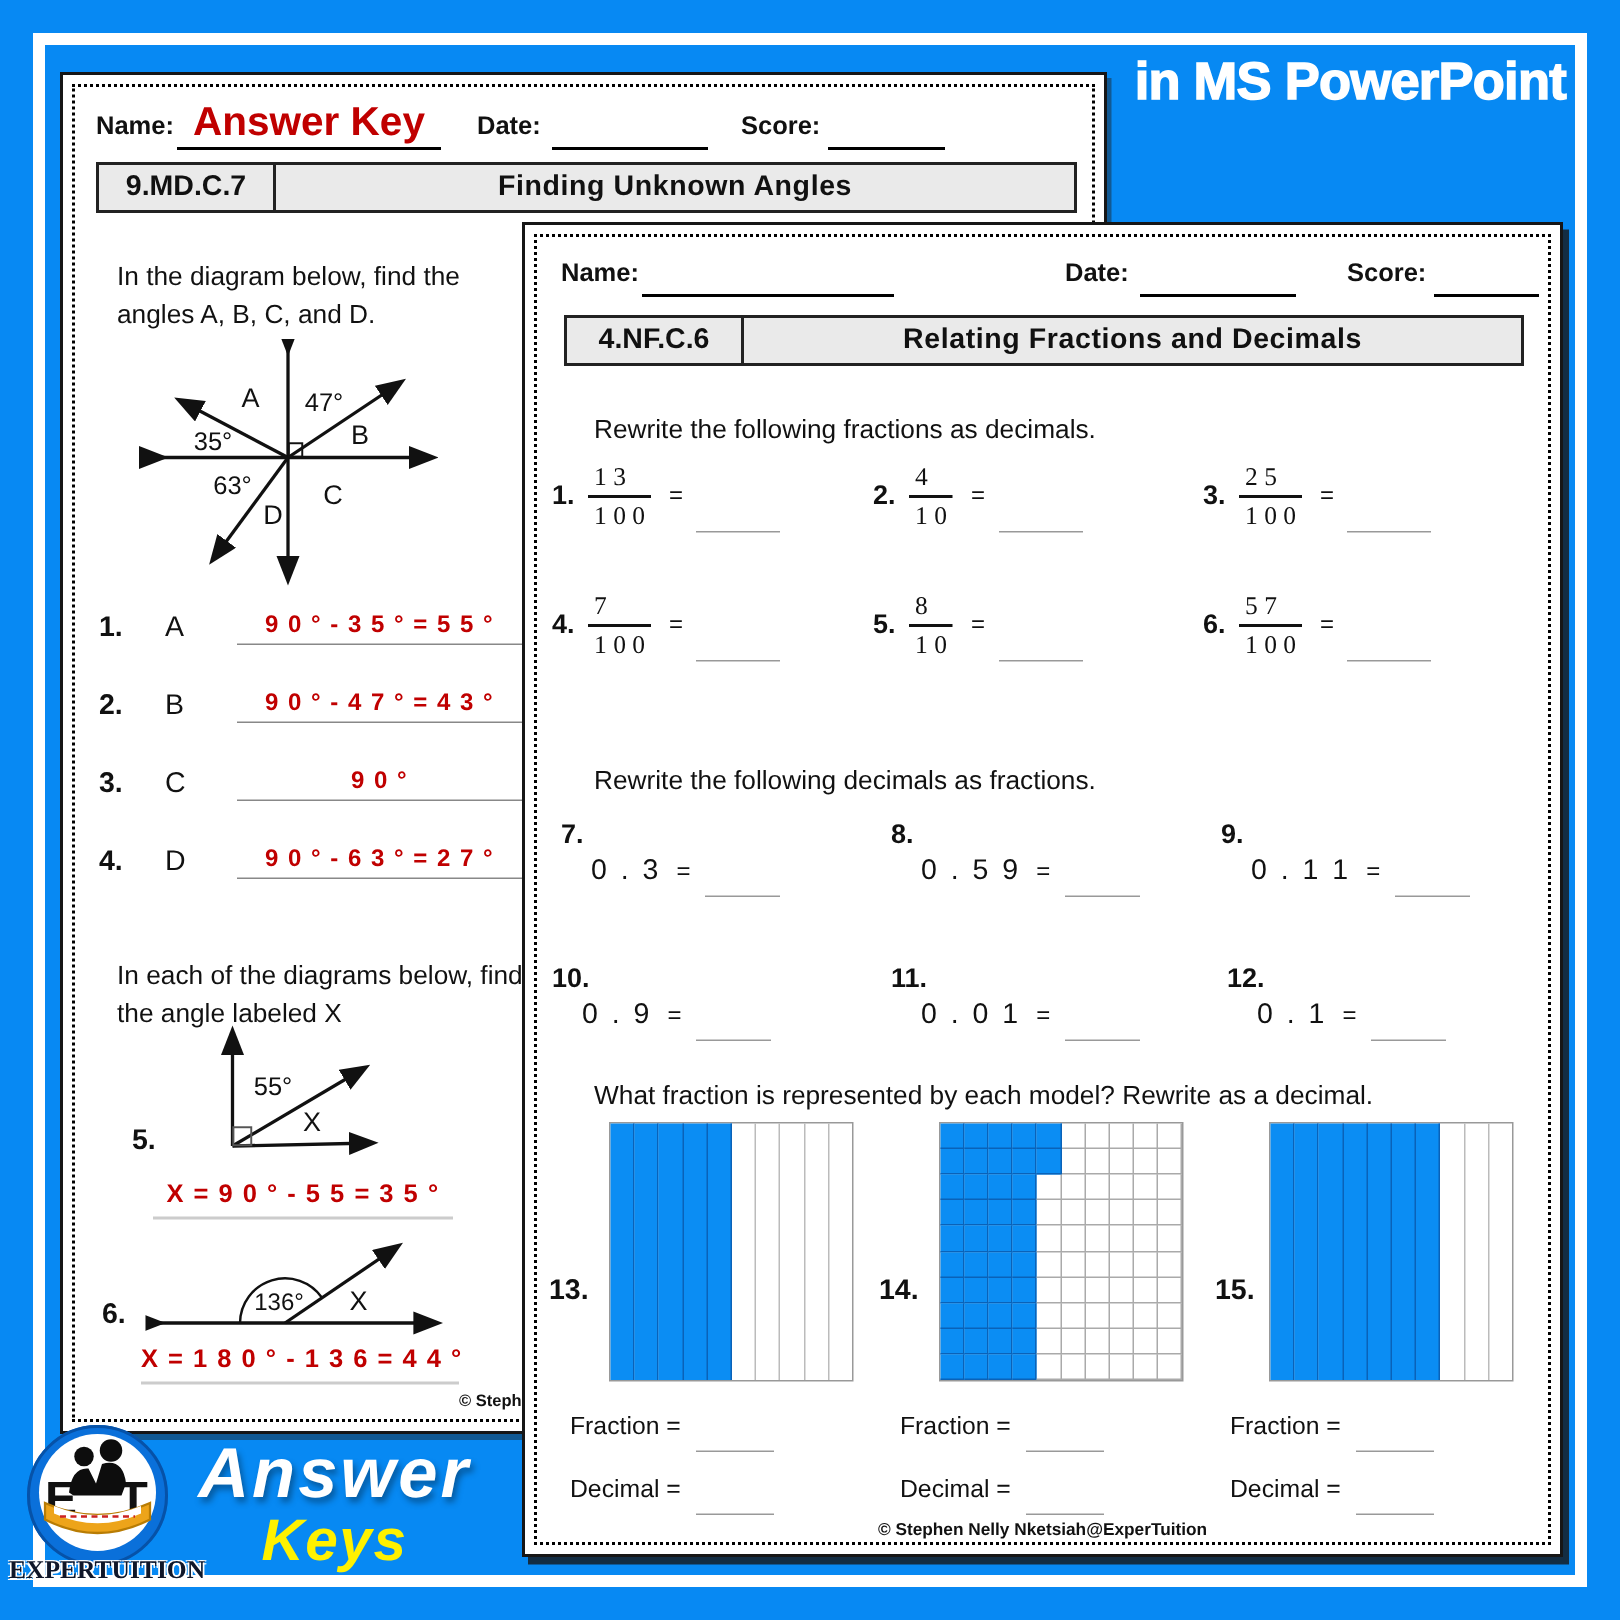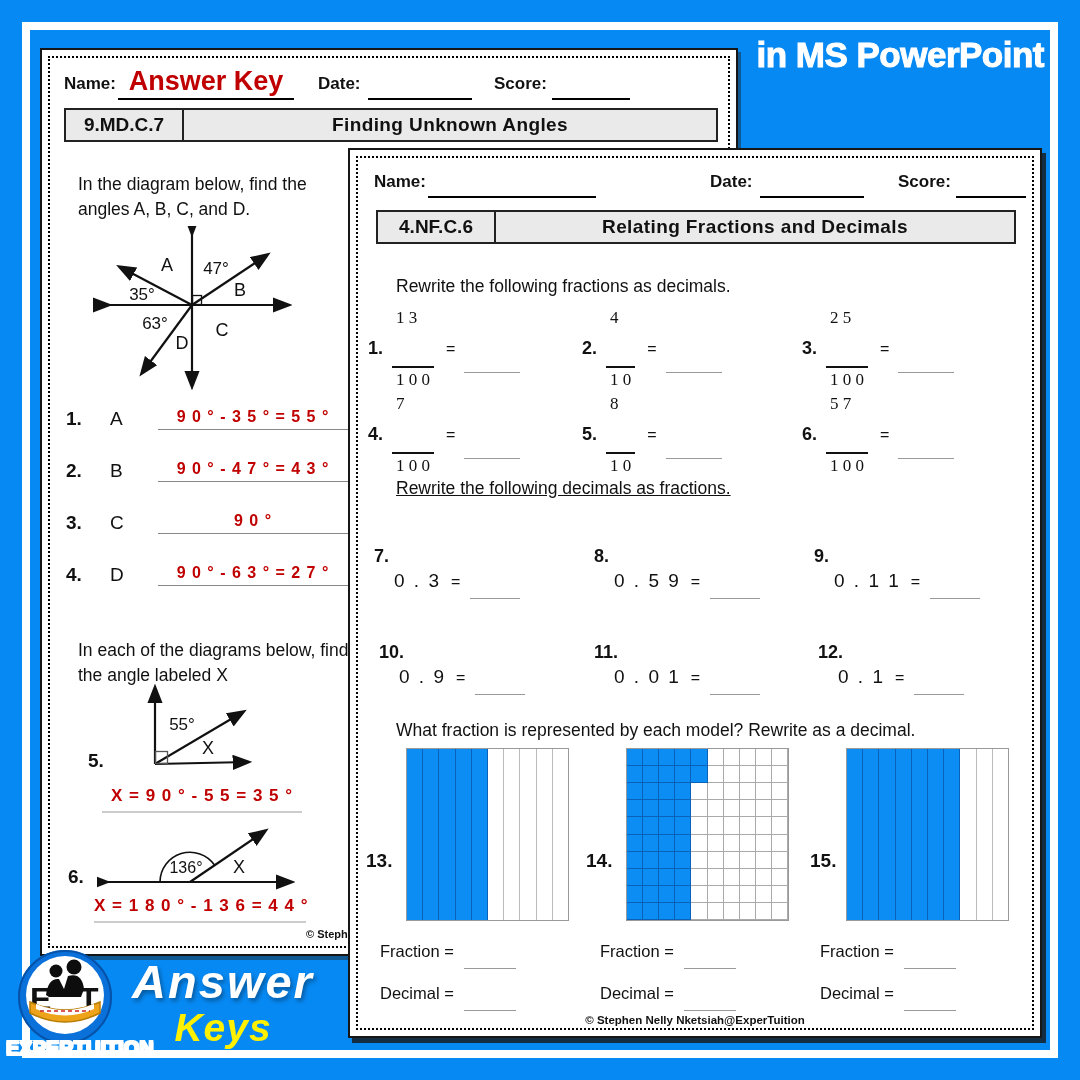--- a/index.html
+++ b/index.html
@@ -42,21 +42,21 @@
   .q-ans { position:absolute; text-align:center; color:#C00000; font-weight:bold; font-size:17px;
            border-bottom:2px solid #ccc; padding-bottom:5px; white-space:nowrap; letter-spacing:1px; }
   .partial-copy { position:absolute; font-weight:bold; font-size:11px; white-space:nowrap; overflow:hidden; }
 
   
   .prompt { position:absolute; font-size:17.5px; }
   .fq { position:absolute; display:flex; align-items:center; gap:9px; }
   .fq-num { font-weight:bold; font-size:18px; }
   .frac { text-align:left; font-size:17px; line-height:1.15; white-space:pre;font-family:Liberation Serif, serif; }
   .frac .nu { display:block; padding:0 4px 2px; }
-  .frac .de { display:block; border-top:2px solid #111; padding:2px 4px 0;margin-top:36px; }
+  .frac .de { display:block; border-top:2px solid #111; padding:2px 4px 0; }
   .fq-eq { font-size:16px; margin-left:3px; }
   .blank { display:inline-block; width:56px; height:24px; border-bottom:1.5px solid #999; transform:translateY(12px); }
 
   .dq { position:absolute; }
   .dq-num { font-weight:bold; font-size:18px; display:block; }
   .dq-line { margin:3px 0 0 20px; font-size:19px; display:flex; align-items:baseline; gap:10px; }
   .dq-val { white-space:pre; letter-spacing:2px;text-align:center; }
   .dq-eq { font-size:16px; }
   .blank2 { display:inline-block; width:50px; height:14px; border-bottom:1.5px solid #999; transform:translateY(12px); }
 
@@ -80,22 +80,22 @@
   .promo1 { font-weight:bold; font-size:44px; color:#FFF500; letter-spacing:-1px; -webkit-text-stroke:1.3px #FFF500; }
   .promo2 { font-weight:bold; font-size:35px; color:#ffffff; letter-spacing:-0.5px; -webkit-text-stroke:1px #ffffff; }
 
   .ak { position:absolute; left:128px; top:954px; width:190px; text-align:center; z-index:6;
         font-style:italic; font-weight:bold; }
   .ak1 { font-size:47px; color:#ffffff; letter-spacing:2px; text-shadow:2px 3px 4px rgba(0,0,0,0.35); }
   .ak2 { font-size:39px; color:#FFF100; margin-top:-3px; letter-spacing:1px; }
 
   .logo-wrap { position:absolute; left:6px; top:948px; width:120px; z-index:10; text-align:center; }
   .logo-wrap svg { display:block; margin:0 auto; }
-  .et-caption { margin-top:-13px; font-family:Liberation Sans, sans-serif; font-weight:bold; font-size:20px;
-                color:#ffffff; white-space:nowrap;
+  .et-caption { margin-top:-13px; font-family:Liberation Serif, serif; font-weight:bold; font-size:17px;
+                color:#0f172a; white-space:nowrap;
                 text-shadow:-1px -1px 0 #fff, 1px -1px 0 #fff, -1px 1px 0 #fff, 1px 1px 0 #fff; }
 </style>
 </head>
 <body>
 
 <div class="canvas">
 
   <div class="frame"></div>
 
   <svg width="0" height="0" style="position:absolute">
@@ -238,21 +238,21 @@
       <span class="fq-eq">=</span>
       <span class="blank"></span>
     </div>
     <div class="fq" style="left:452px; top:244px;">
       <span class="fq-num">6.</span>
       <span class="frac"><span class="nu">5 7</span><span class="de">1 0 0</span></span>
       <span class="fq-eq">=</span>
       <span class="blank"></span>
     </div>
 
-    <div class="prompt" style="left:46px; top:328px;text-decoration:underline;">Rewrite the following decimals as fractions.</div>
+    <div class="prompt" style="left:46px; top:360px;">Rewrite the following decimals as fractions.</div>
 
     <div class="dq" style="left:24px; top:396px;">
       <span class="dq-num">7.</span>
       <span class="dq-line">
           <span class="dq-val">0 . 3</span>
           <span class="dq-eq">=</span>
           <span class="blank2"></span>
         </span>
     </div>
     <div class="dq" style="left:244px; top:396px;">
@@ -264,21 +264,21 @@
         </span>
     </div>
     <div class="dq" style="left:464px; top:396px;">
       <span class="dq-num">9.</span>
       <span class="dq-line">
           <span class="dq-val">0 . 1 1</span>
           <span class="dq-eq">=</span>
           <span class="blank2"></span>
         </span>
     </div>
-    <div class="dq" style="left:18px; top:492px;margin-left:11px;">
+    <div class="dq" style="left:18px; top:492px;">
       <span class="dq-num">10.</span>
       <span class="dq-line">
           <span class="dq-val">0 . 9</span>
           <span class="dq-eq">=</span>
           <span class="blank2"></span>
         </span>
     </div>
     <div class="dq" style="left:244px; top:492px;">
       <span class="dq-num">11.</span>
       <span class="dq-line">

